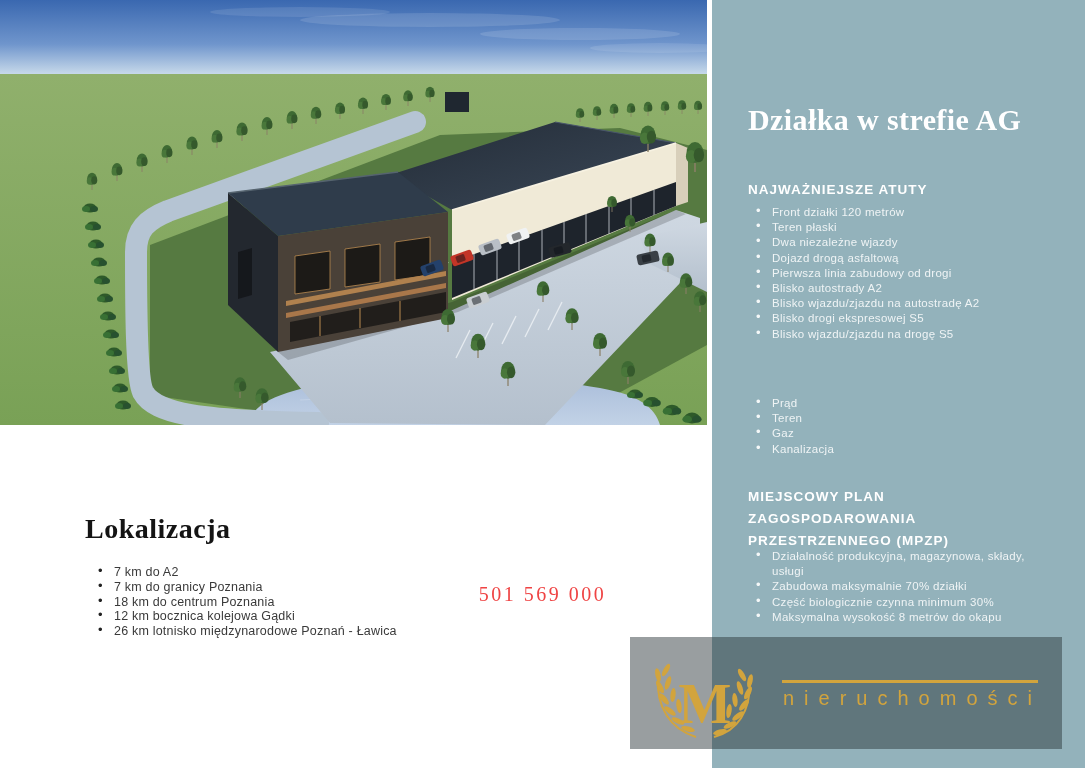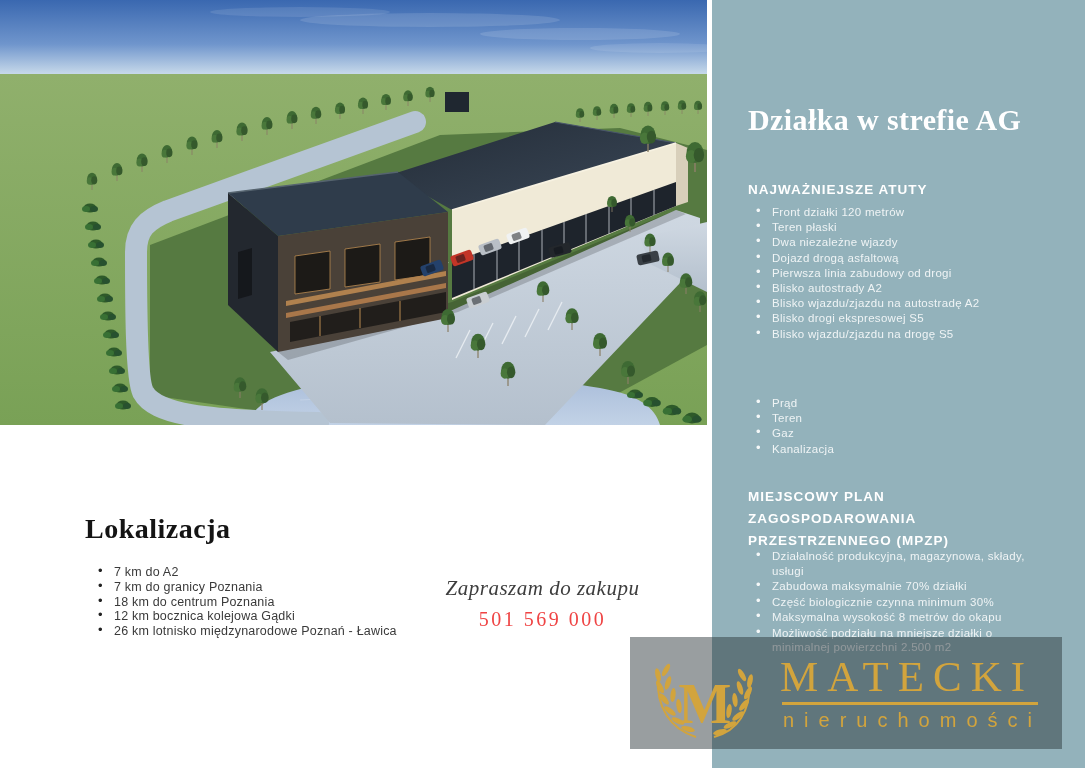--- a/index.html
+++ b/index.html
@@ -325,36 +325,34 @@
       <li>Kanalizacja</li>
     </ul>
 
   <div class="sec-head head-3">MIEJSCOWY PLAN ZAGOSPODAROWANIA PRZESTRZENNEGO (MPZP)</div>
   <ul class="sec-list list-3">
 
   <li>Działalność produkcyjna, magazynowa, składy, usługi</li>
       <li>Zabudowa maksymalnie 70% działki</li>
       <li>Część biologicznie czynna minimum 30%</li>
       <li>Maksymalna wysokość 8 metrów do okapu</li>
-      <li>Możliwość podziału na mniejsze działki o minimalnej powierzchni 2.500 m2</li>
     </ul>
 </div>
 
 <div class="lok-title">Lokalizacja</div>
 <ul class="lok-list">
 
     <li>7 km do A2</li>
     <li>7 km do granicy Poznania</li>
     <li>18 km do centrum Poznania</li>
     <li>12 km bocznica kolejowa Gądki</li>
     <li>26 km lotnisko międzynarodowe Poznań - Ławica</li>
   </ul>
 
 <div class="invite">
-  <div class="invite-line">Zapraszam do zakupu</div>
   <div class="invite-phone">501 569 000</div>
 </div>
 
 <div class="logo-box">
   <svg class="logo-mark" viewBox="0 0 150 112" xmlns="http://www.w3.org/2000/svg">
     <g fill="none" stroke="#d2a43d" stroke-width="2">
       <path d="M 66,100 C 40,92 26,70 28,40"></path>
       <path d="M 84,100 C 108,94 120,74 120,46"></path>
     </g>
     <g fill="#d2a43d">
@@ -375,17 +373,16 @@
       <ellipse cx="100" cy="88" rx="2.6" ry="7" transform="rotate(64 100 88)"></ellipse>
       <ellipse cx="90" cy="95" rx="2.6" ry="7" transform="rotate(76 90 95)"></ellipse>
       <ellipse cx="112" cy="38" rx="2.6" ry="7" transform="rotate(-30 112 38)"></ellipse>
       <ellipse cx="110" cy="51" rx="2.6" ry="7" transform="rotate(-18 110 51)"></ellipse>
       <ellipse cx="105" cy="63" rx="2.6" ry="7" transform="rotate(-6 105 63)"></ellipse>
       <ellipse cx="99" cy="74" rx="2.6" ry="7" transform="rotate(8 99 74)"></ellipse>
     </g>
     <text x="75" y="86" text-anchor="middle" font-family="Liberation Serif, serif" font-size="56" font-weight="bold" fill="#d2a43d">M</text>
   </svg>
   <div class="logo-text">
-    <div class="logo-name">MATECKI</div>
     <div class="logo-rule"></div>
     <div class="logo-sub">nieruchomości</div>
   </div>
 </div>
 
 </body></html>

